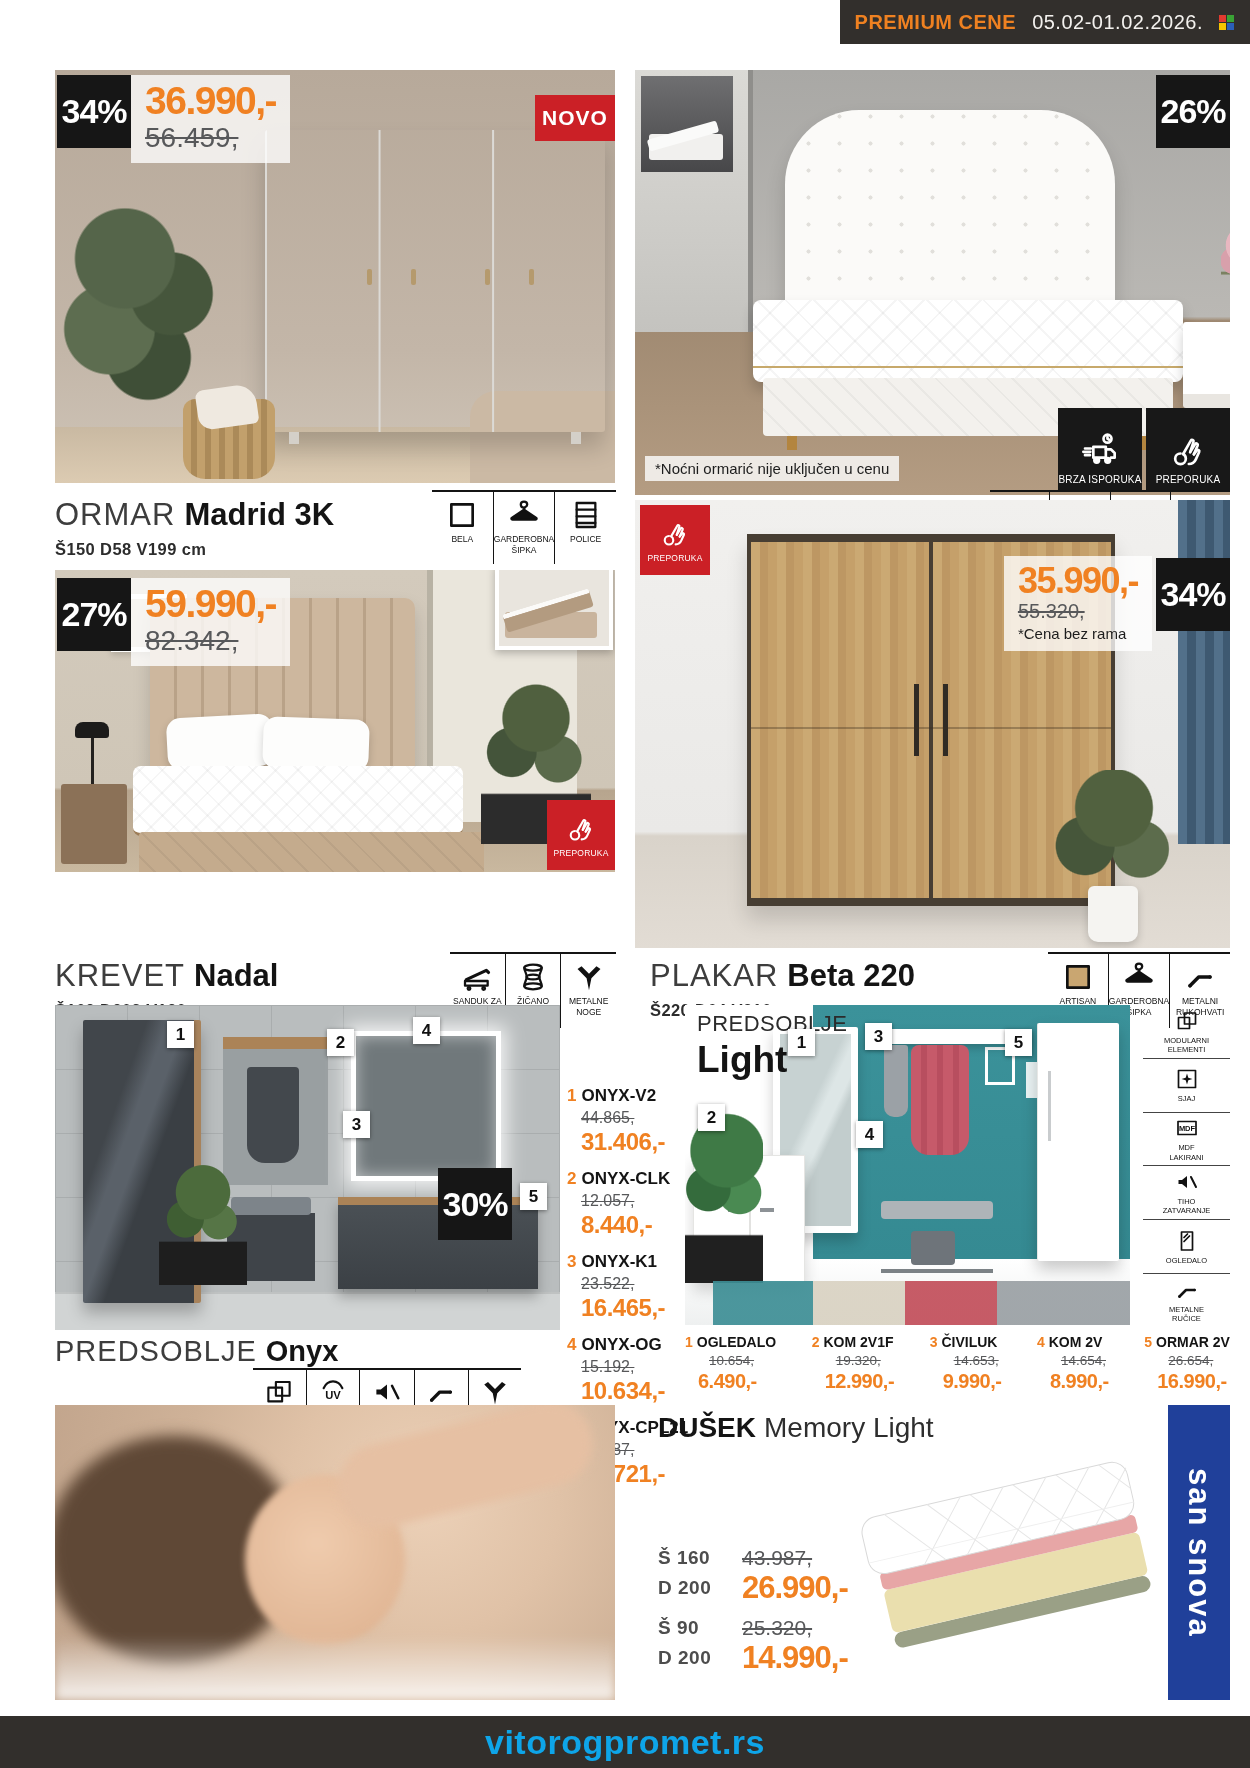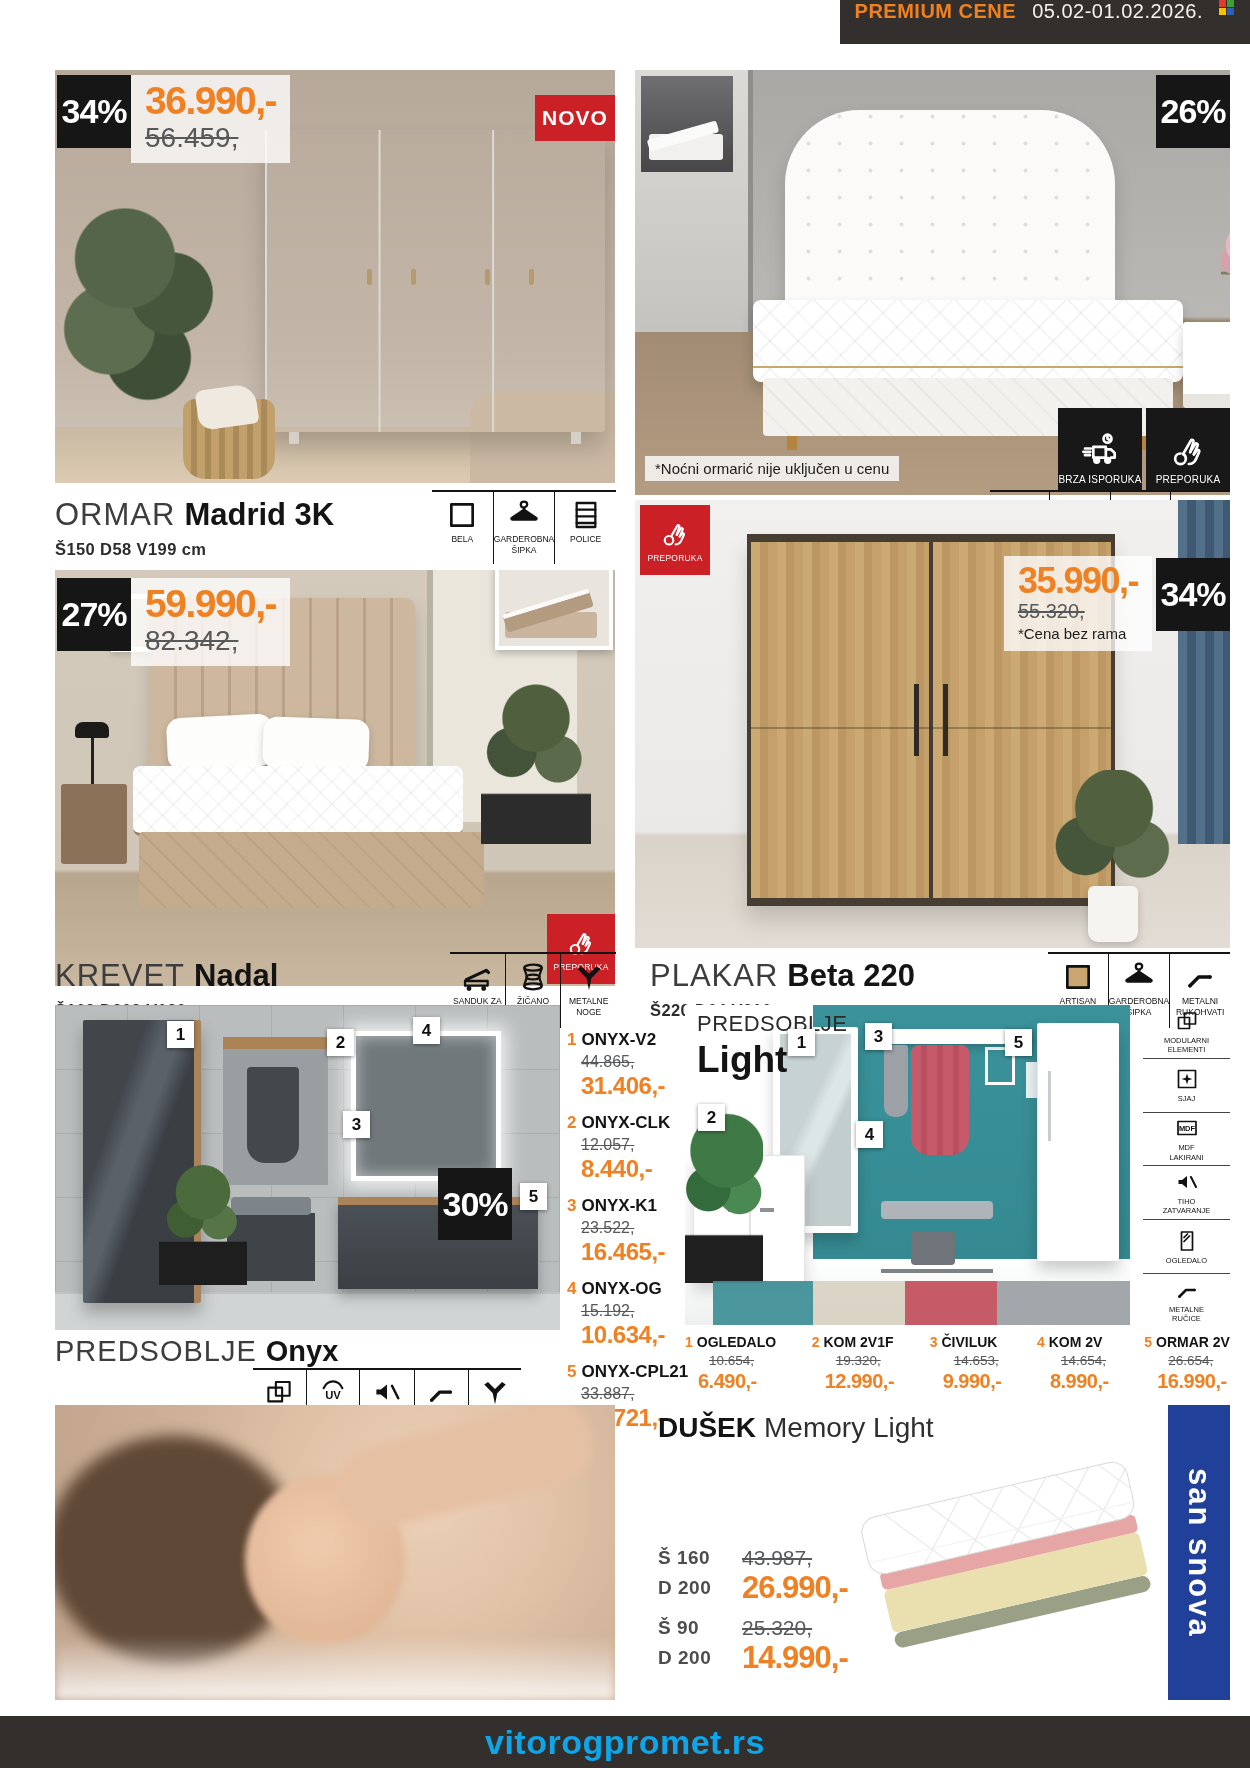--- a/index.html
+++ b/index.html
@@ -1,21 +1,21 @@
 <!DOCTYPE html>
 <html><head>
 <meta charset="utf-8">
 <style>
   * { box-sizing: border-box; margin: 0; padding: 0; }
   body { background:#fff; font-family:"Liberation Sans", sans-serif; }
   .page { position:relative; width:1250px; height:1768px; background:#fff; overflow:hidden; }
   .abs { position:absolute; }
 
   
-  .topbar { background:#322f2c; display:flex; justify-content:flex-end; gap:16px; padding-right:16px; }
+  .topbar { background:#322f2c; display:flex; align-items:center; justify-content:flex-end; gap:16px; padding-right:16px; }
   .promo { color:#ef8121; font-weight:bold; font-size:20px; letter-spacing:.5px; }
   .dates { color:#f4f2ef; font-size:20px; letter-spacing:.5px; }
   .logo4 { width:15px; height:15px; display:grid; grid-template-columns:1fr 1fr; grid-template-rows:1fr 1fr; gap:1px; }
   .logo4 div { width:100%; height:100%; }
   .footer { background:#322f2c; display:flex; align-items:center; justify-content:center; }
   .footer span { color:#0ea5e9; font-weight:bold; font-size:34px; letter-spacing:.5px; }
 
   
   .pct { background:#161616; color:#fff; font-weight:bold; font-size:34px; display:flex; align-items:center; justify-content:center; letter-spacing:-1px; }
   .pricebox { background:rgba(255,255,255,.78); padding:6px 14px 9px; display:inline-block; }
@@ -314,21 +314,21 @@
     </div>
     <div class="feat-cell">
       <svg class="ic" width="32" height="32" viewBox="0 0 24 24">
           <path d="M12 22 10.2 13 3.4 6 6.4 4 12 9.6 17.6 4 20.6 6 13.8 13 Z" fill="#111" stroke="none"></path>
         </svg>
       <span class="feat-label">METALNE
 NOGICE</span>
     </div>
   </div>
 
-  <div class="abs ph ph-nadal" style="left:55px;top:570px;width:560px;height:416px;">
+  <div class="abs ph ph-nadal" style="left:55px;top:570px;width:560px;height:302px;">
     <div class="nd-window"></div>
     <div class="nd-frame"></div>
     <div class="nd-head"></div>
     <div class="nd-pillow1"></div>
     <div class="nd-pillow2"></div>
     <div class="nd-matt"></div>
     <div class="nd-base"></div>
     <div class="nd-stand"></div>
     <div class="nd-lamp"></div>
     <div class="nd-plant"></div>
@@ -442,21 +442,21 @@
     <div class="ox-cab"></div>
     <div class="ox-bench"></div>
     <div class="ox-plant"></div>
     <div class="marker" style="left:112px;top:16px;">1</div>
     <div class="marker" style="left:272px;top:24px;">2</div>
     <div class="marker" style="left:288px;top:106px;">3</div>
     <div class="marker" style="left:358px;top:12px;">4</div>
     <div class="marker" style="left:465px;top:178px;">5</div>
     <div class="abs pct" style="left:383px;top:163px;width:74px;height:72px;">30%</div>
   </div>
-  <div class="abs" style="left:567px;top:1030px;width:118px;">
+  <div class="abs" style="left:567px;top:1086px;width:118px;">
     <div class="oitem">
       <div class="oline1"><span class="onum">1</span><span>ONYX-V2</span></div>
       <div class="oold">44.865,</div>
       <div class="oprice">31.406,-</div>
     </div>
     <div class="oitem">
       <div class="oline1"><span class="onum">2</span><span>ONYX-CLK</span></div>
       <div class="oold">12.057,</div>
       <div class="oprice">8.440,-</div>
     </div>

